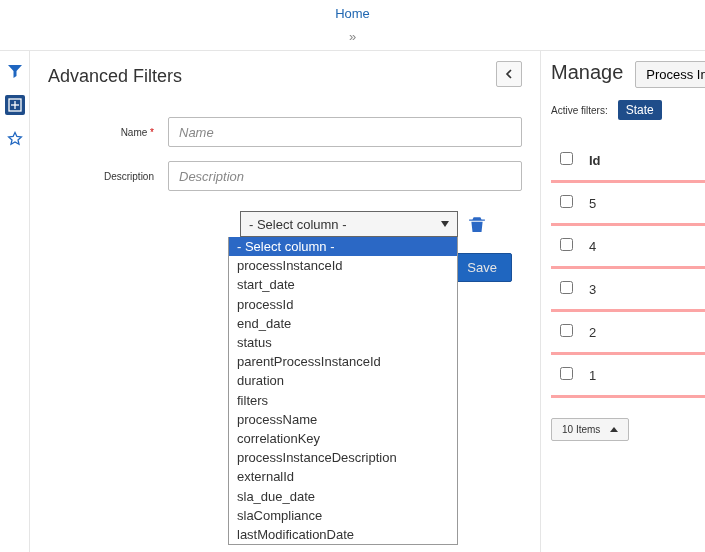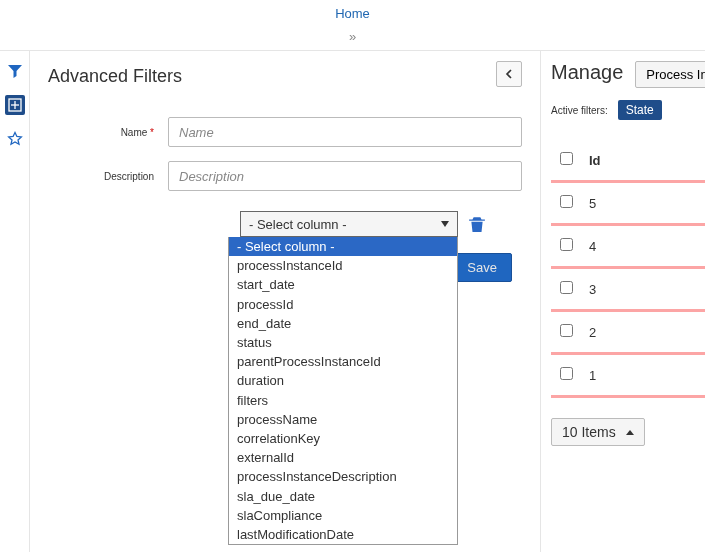--- a/index.html
+++ b/index.html
@@ -43,21 +43,21 @@
 .proc-btn { border: 1px solid #bbb; background: #f5f5f5; padding: 5px 10px; font-size: 13px; border-radius: 2px 0 0 2px; cursor:pointer; white-space: nowrap; }
 .active-filters { display:flex; align-items:center; gap: 10px; margin-bottom: 20px; }
 .af-label { font-size: 10px; }
 .af-chip { background: #1f4d8a; color: #fff; padding: 3px 8px; font-size: 12px; border-radius: 2px; }
 
 .data-table { width: 100%; border-collapse: collapse; }
 .data-table th, .data-table td { text-align: left; padding: 12px 8px; font-size: 13px; border-bottom: 3px solid #fca5a5; }
 .data-table th.chk, .data-table td.chk { width: 30px; text-align:center; }
 .data-table th.idcol { font-weight: 600; }
 .pager { margin-top: 20px; }
-.pager-btn { border: 1px solid #bbb; background: #f5f5f5; padding: 5px 10px; font-size: 14px; display:inline-flex; align-items:center; gap:10px; cursor:pointer; border-radius:2px; }
+.pager-btn { border: 1px solid #bbb; background: #f5f5f5; padding: 5px 10px; font-size: 10px; display:inline-flex; align-items:center; gap:10px; cursor:pointer; border-radius:2px; }
 .pager-btn .caret { width:0;height:0;border-left:4px solid transparent;border-right:4px solid transparent;border-bottom:5px solid #333; }
 </style>
 </head>
 <body>
 
 <div class="breadcrumb">
   <a href="#">Home</a>
   <span class="sep">»</span>
 </div>
 
@@ -113,22 +113,22 @@
             <div class="opt">processInstanceId</div>
             <div class="opt">start_date</div>
             <div class="opt">processId</div>
             <div class="opt">end_date</div>
             <div class="opt">status</div>
             <div class="opt">parentProcessInstanceId</div>
             <div class="opt">duration</div>
             <div class="opt">filters</div>
             <div class="opt">processName</div>
             <div class="opt">correlationKey</div>
+            <div class="opt">processInstanceDescription</div>
             <div class="opt">externalId</div>
-            <div class="opt">processInstanceDescription</div>
             <div class="opt">sla_due_date</div>
             <div class="opt">slaCompliance</div>
             <div class="opt">lastModificationDate</div>
           </div>
       </div>
       <svg class="trash-btn" viewBox="0 0 16 16">
         <path fill="#2b68c5" d="M5 2h6l1 2h3v1H1V4h3zM3 6h10l-1 9H4z"></path>
       </svg>
     </div>
 

